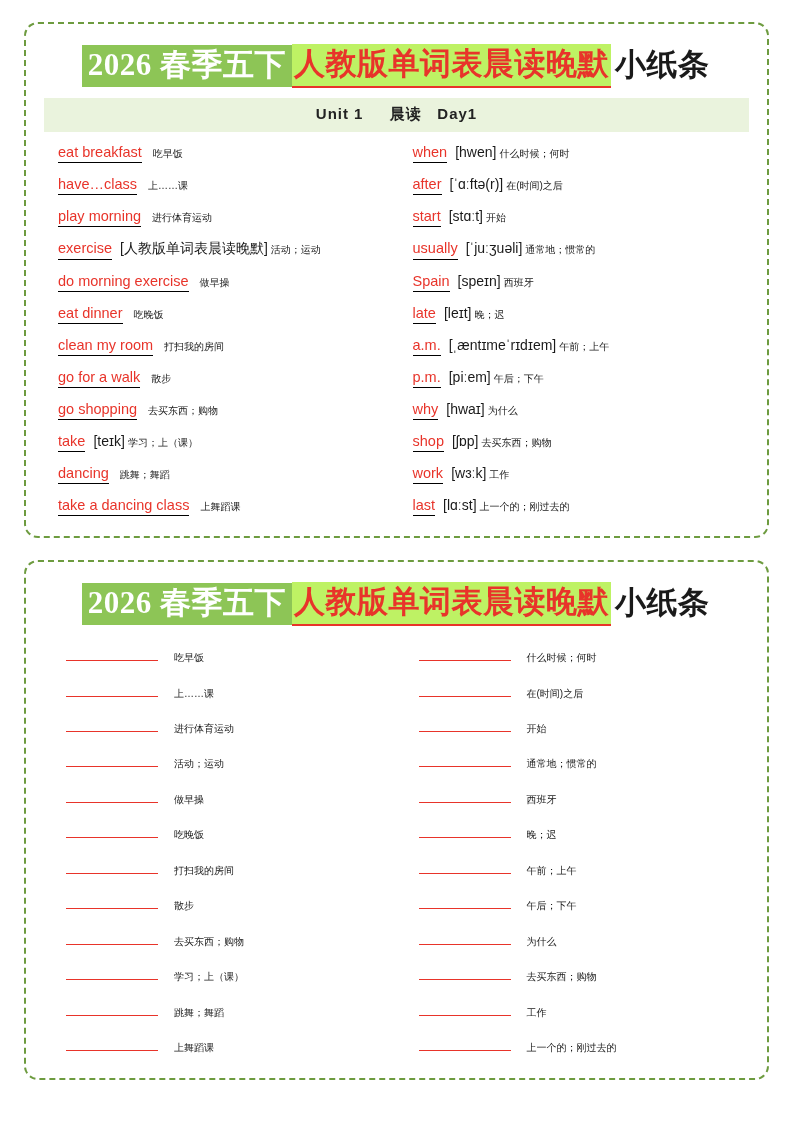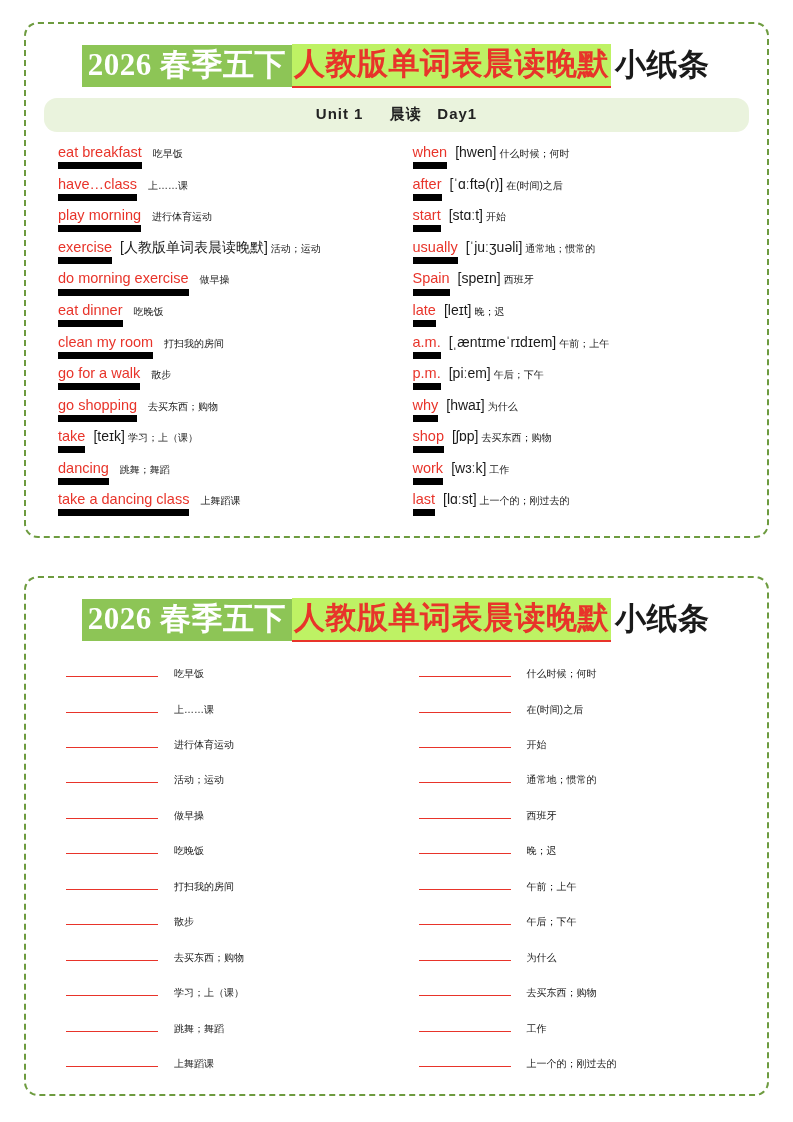--- a/index.html
+++ b/index.html
@@ -14,21 +14,21 @@
     position: relative;
     overflow: hidden;
   }
   .page {
     width: 793px;
     height: 1122px;
     box-sizing: border-box;
     padding: 22px 24px;
     display: flex;
     flex-direction: column;
-    gap: 38px;
+    gap: 22px;
   }
   .card {
     border: 2px dashed #6d9b3f;
     border-radius: 14px;
     box-sizing: border-box;
     padding: 14px 18px 18px 18px;
     flex: 1 1 auto;
     display: flex;
     flex-direction: column;
   }
@@ -69,21 +69,20 @@
   
   .unit-band {
     background: #eaf3dd;
     text-align: center;
     font-size: 15px;
     font-weight: bold;
     color: #222;
     padding: 7px 0 8px 0;
     letter-spacing: 1px;
     margin-bottom: 6px;
-    border-radius: 13px;
   }
   .unit-band .gap { display: inline-block; width: 16px; }
 
   
   .cols {
     display: flex;
     flex: 1 1 auto;
   }
   .col {
     flex: 1 1 50%;
@@ -98,21 +97,21 @@
   .row {
     display: flex;
     align-items: baseline;
     font-size: 14.5px;
     line-height: 1.25;
     padding: 1.5px 0;
     white-space: nowrap;
   }
   .term {
     color: #e8342a;
-    border-bottom: 7px solid #000000;
+    border-bottom: 1px solid #000000;
     padding-bottom: 1px;
     margin-right: 8px;
     font-family: "Liberation Sans", sans-serif;
   }
   .meaning {
     color: #1a1a1a;
     font-size: 10px;
   }
   .phon {
     color: #1a1a1a;

